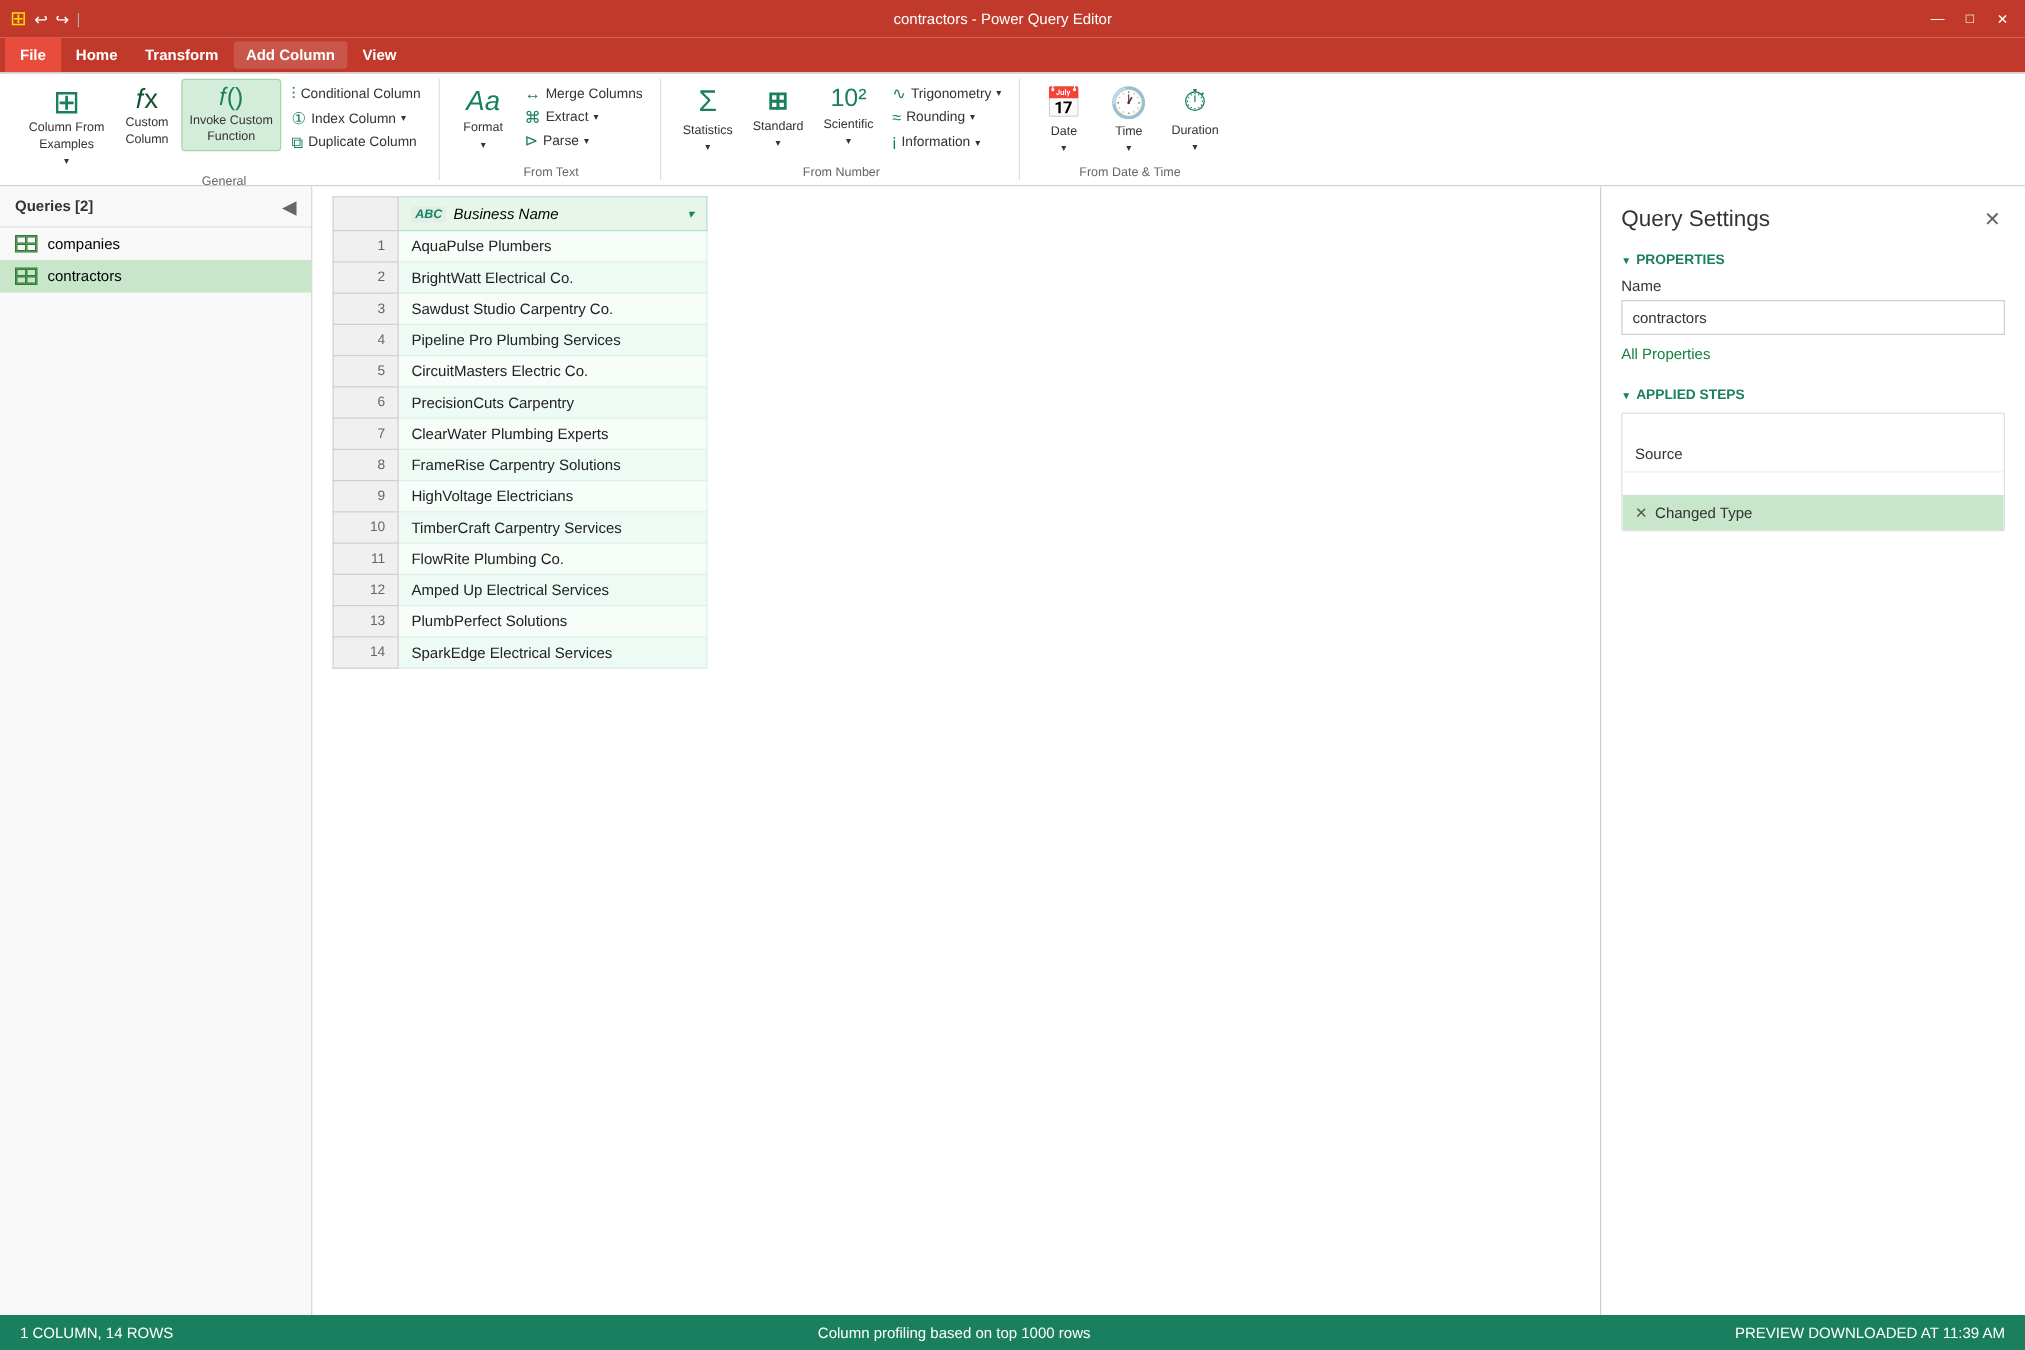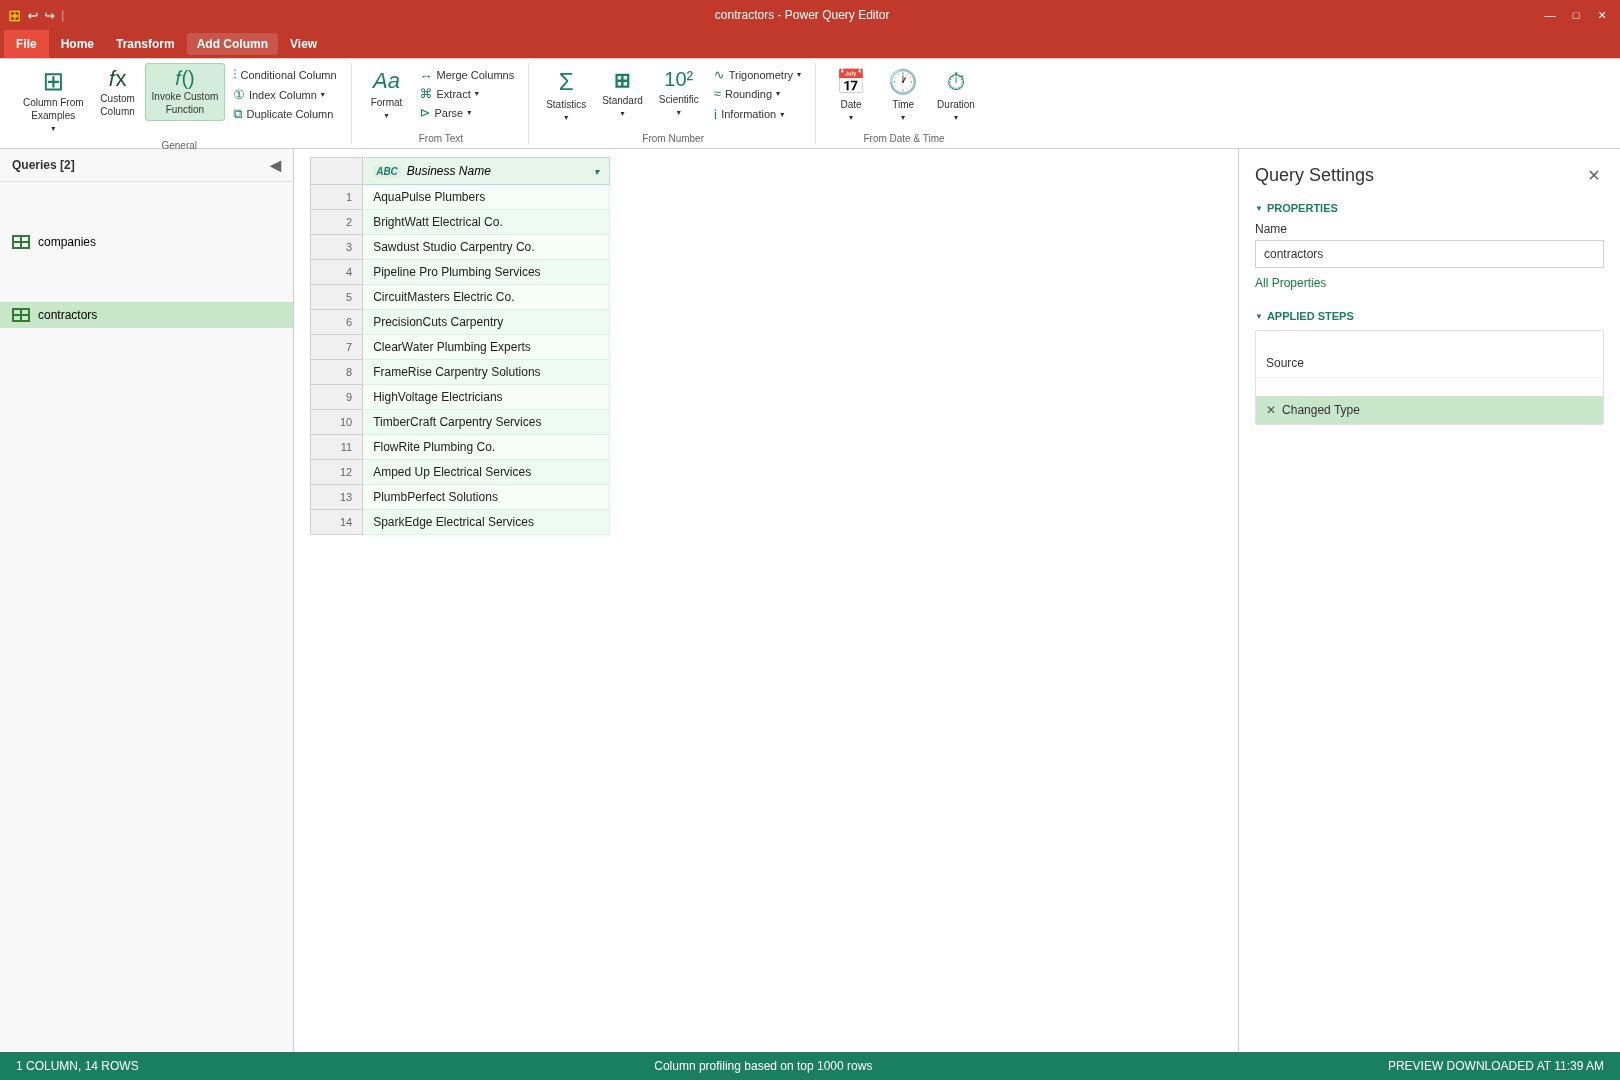--- a/index.html
+++ b/index.html
@@ -122,21 +122,21 @@
     
     .main-area {
       display: flex;
       flex: 1;
       overflow: hidden;
       background: #f0f0f0;
     }
 
     
     .queries-panel {
-      width: 294px;
+      width: 250px;
       background: #f8f8f8;
       border-right: 1px solid #d0d0d0;
       display: flex;
       flex-direction: column;
       flex-shrink: 0;
     }
     .queries-header {
       padding: 8px 12px;
       font-size: 12px;
       font-weight: 600;
@@ -152,21 +152,20 @@
       color: #666;
       font-size: 14px;
     }
     .query-item {
       display: flex;
       align-items: flex-start;
       padding: 6px 12px;
       cursor: pointer;
       gap: 8px;
       font-size: 12px;
-      margin-top: 47px;
     }
     .query-item.selected { background: #c8e6c9; }
     .table-icon {
       width: 18px;
       height: 14px;
       border: 1.5px solid #2e7d32;
       display: grid;
       grid-template-columns: 1fr 1fr;
       grid-template-rows: 1fr 1fr;
       gap: 0;
@@ -223,21 +222,21 @@
       font-size: 10px;
       color: #1a7f5e;
       font-weight: bold;
       background: #e0f0e9;
       padding: 1px 3px;
       border-radius: 2px;
     }
 
     
     .settings-panel {
-      width: 382px;
+      width: 340px;
       background: white;
       border-left: 1px solid #d0d0d0;
       display: flex;
       flex-direction: column;
       padding: 16px;
       flex-shrink: 0;
     }
     .settings-header {
       display: flex;
       align-items: center;

